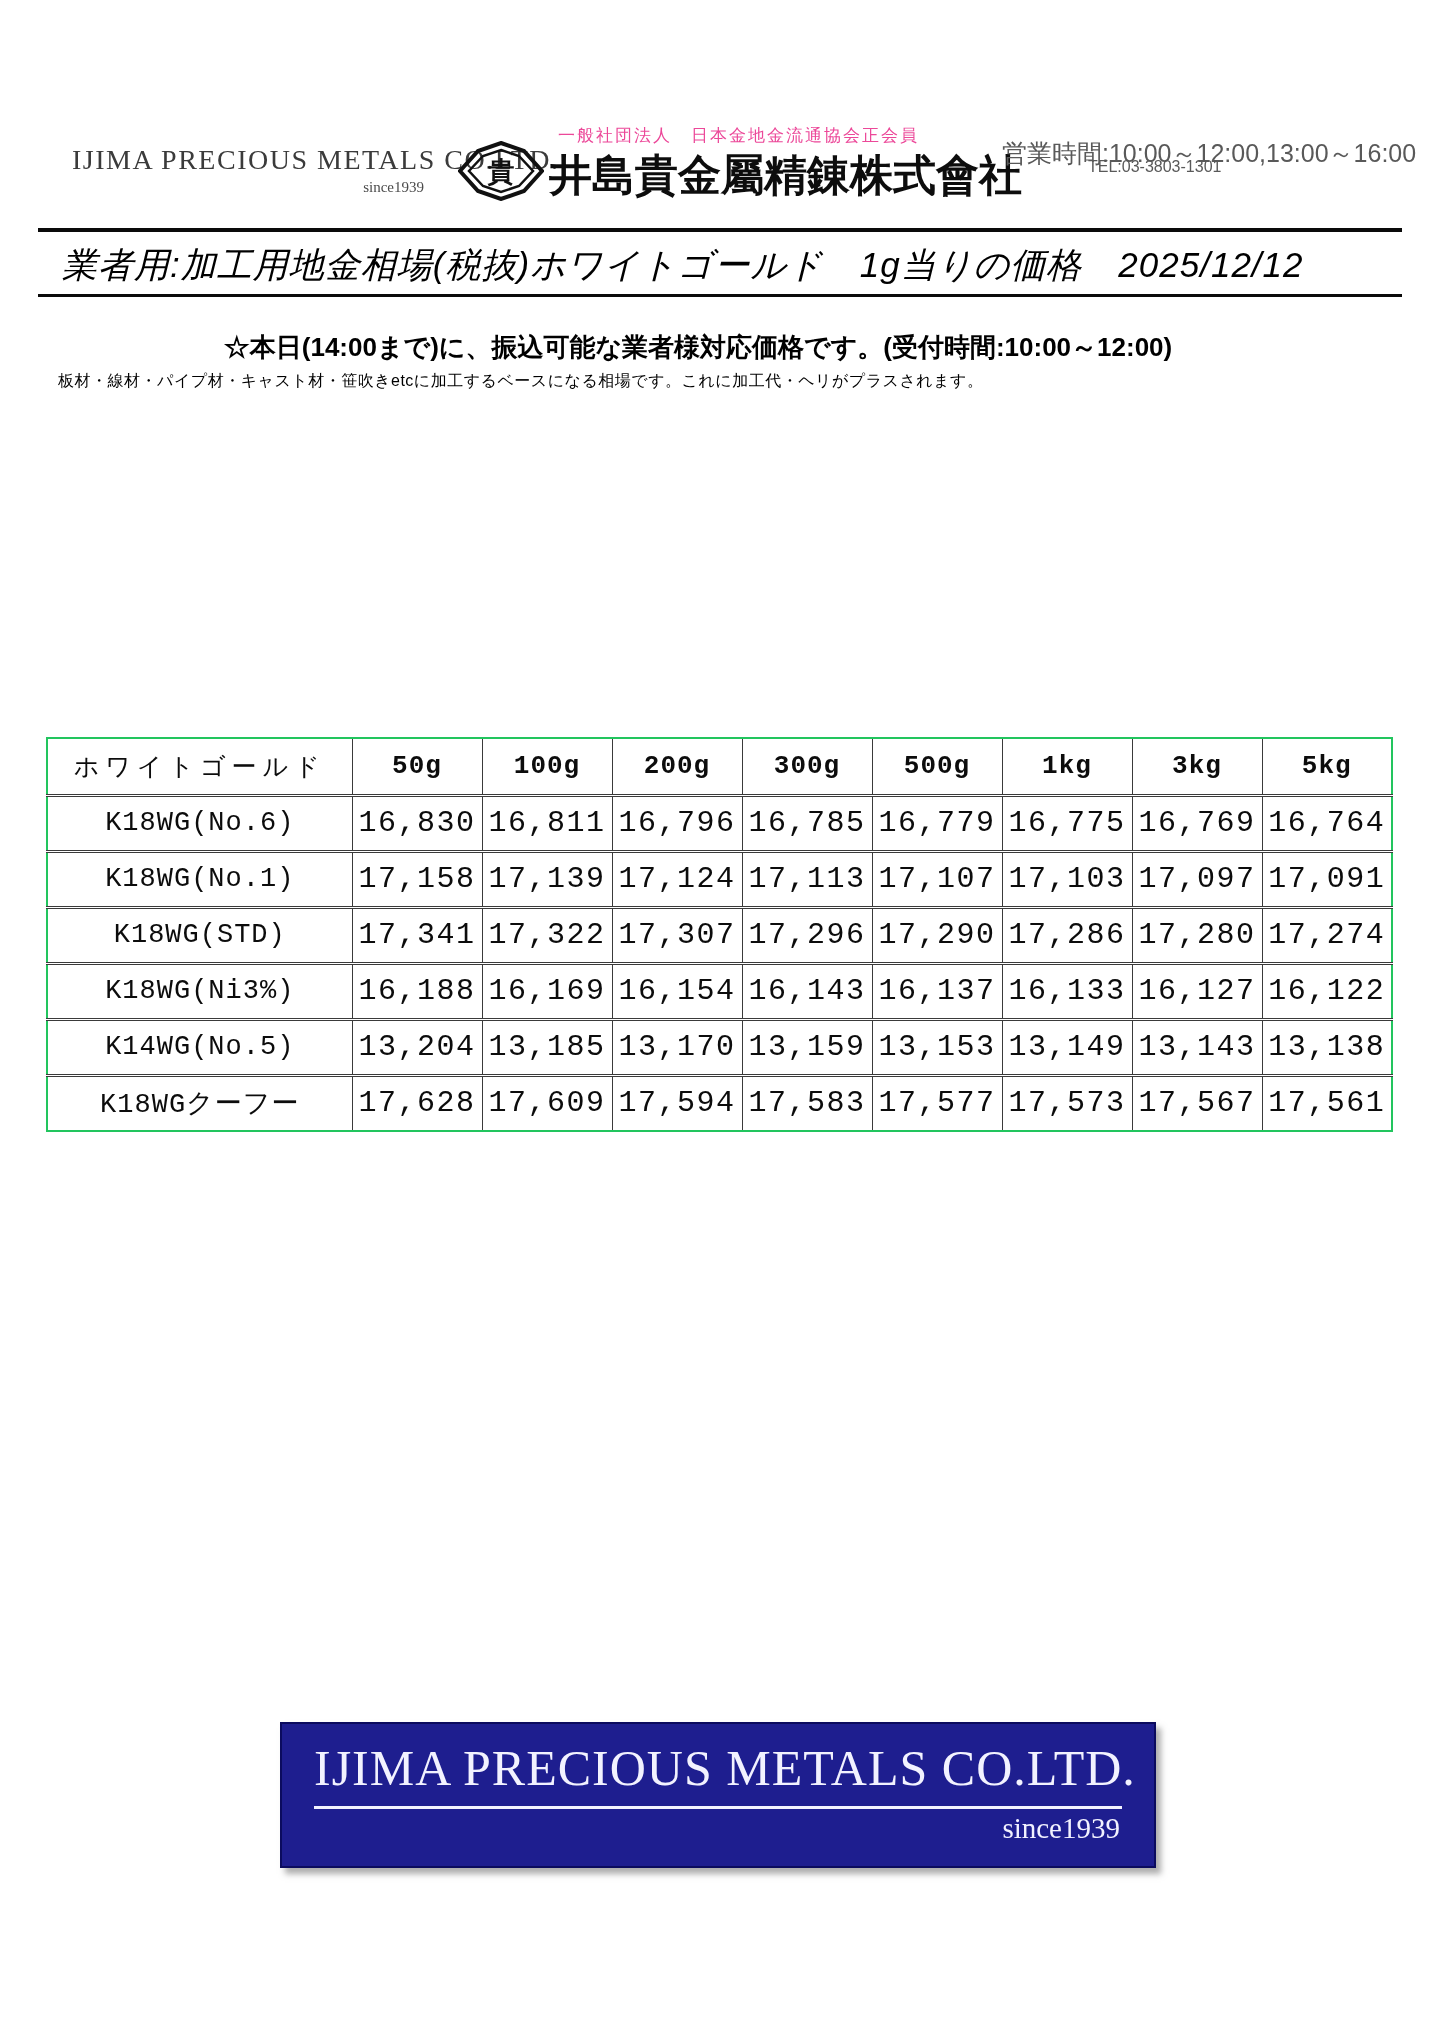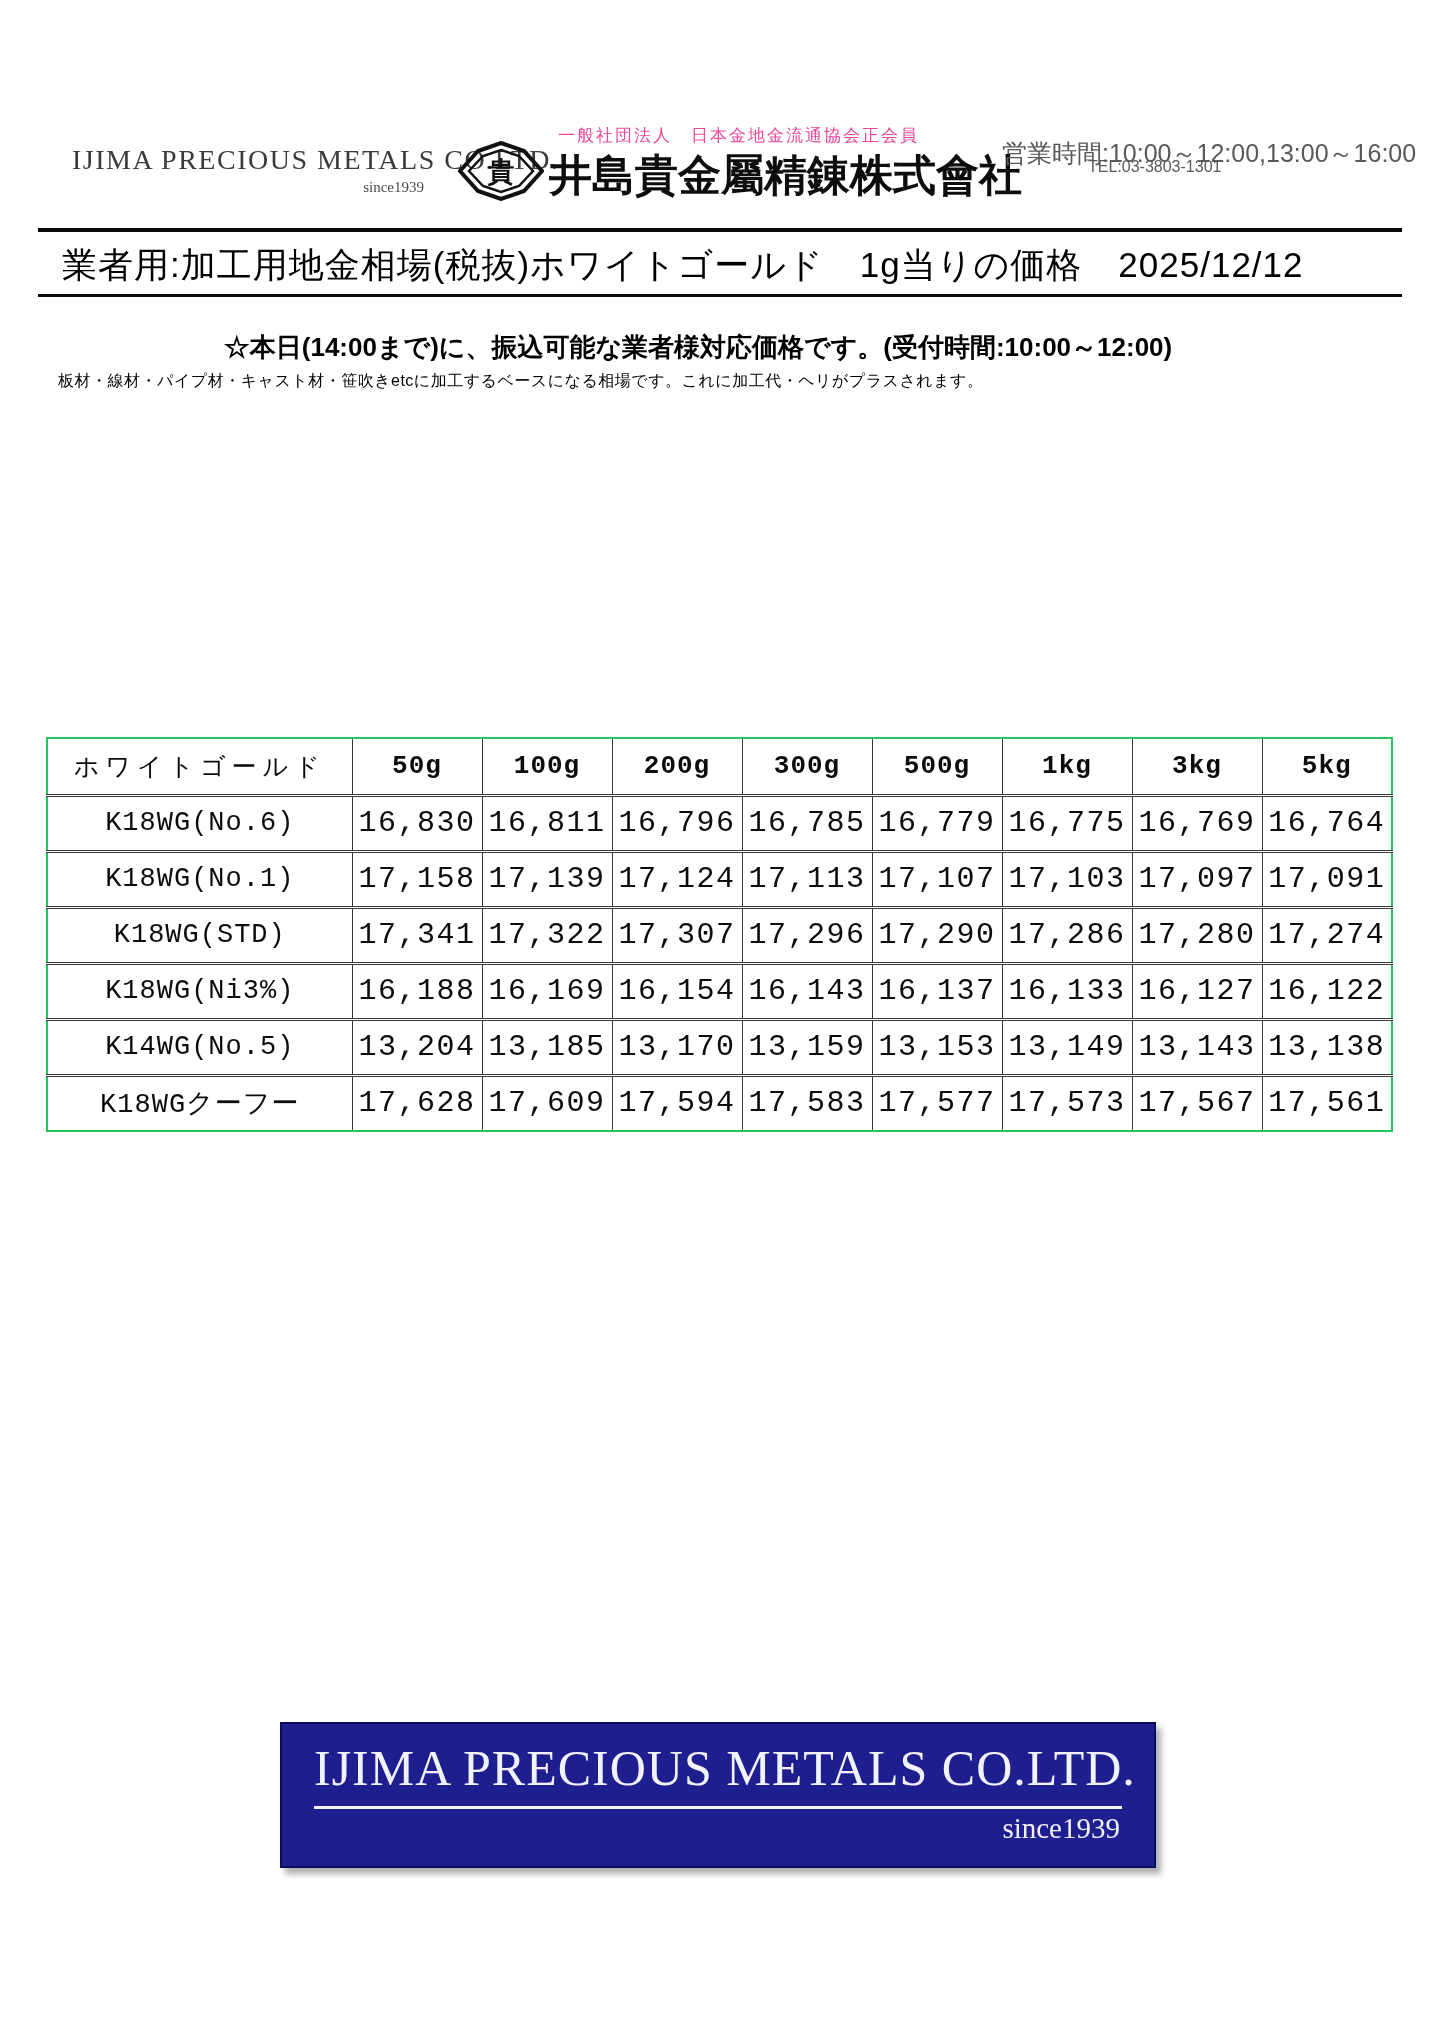--- a/index.html
+++ b/index.html
@@ -24,21 +24,21 @@
     font-weight:900; letter-spacing:0px; color:#0d0d0d; white-space:nowrap; }
   .hours { position:absolute; left:1002px; top:137px; font-size:25px;
     color:#595959; white-space:nowrap; }
   .tel { position:absolute; left:1088px; top:158px; font-size:16px;
     color:#595959; white-space:nowrap;text-align:center; }
 
   
   .rule-top { position:absolute; left:38px; top:228px; width:1364px;
     height:4px; background:#0a0a0a; }
   .doc-title { position:absolute; left:62px; top:242px; font-size:35px;
-    letter-spacing:1px; color:#000; white-space:nowrap; }
+    letter-spacing:1px; color:#000; white-space:nowrap;font-style:italic; }
   .rule-bottom { position:absolute; left:38px; top:294px; width:1364px;
     height:3px; background:#0a0a0a; }
 
   
   .note1 { position:absolute; left:0; top:330px; width:1396px;
     text-align:center; font-size:26px; font-weight:bold; color:#000;
     white-space:nowrap; }
   .note2 { position:absolute; left:58px; top:371px; font-size:16px;
     color:#000; letter-spacing:0.5px; white-space:nowrap; }
 

